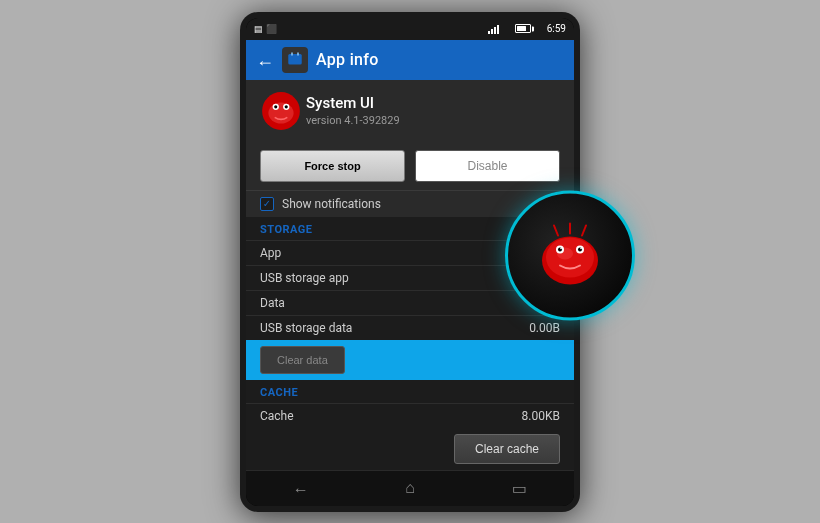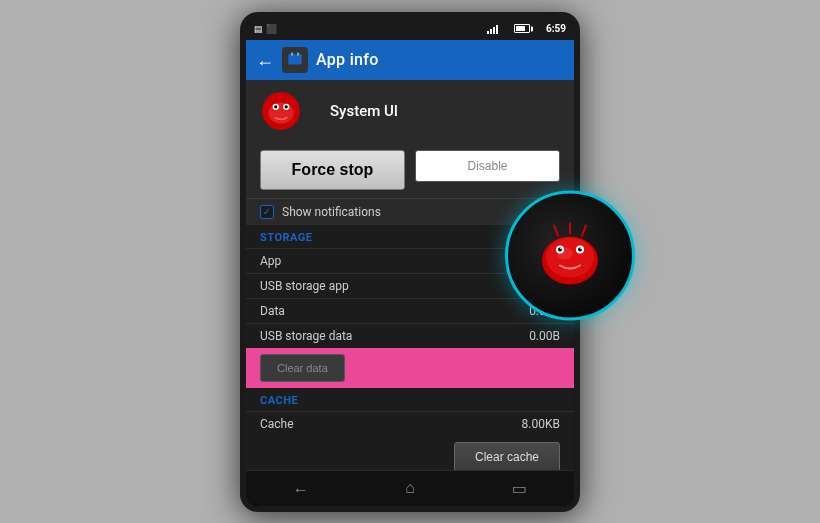--- a/index.html
+++ b/index.html
@@ -51,21 +51,21 @@
     .status-icon {
       color: #fff;
       font-size: 9px;
     }
     .status-right {
       display: flex;
       align-items: center;
       gap: 16px;
       color: #fff;
       font-size: 10px;
-      font-weight: bold;
+      font-weight: normal;
     }
     .signal-bars {
       display: flex;
       align-items: flex-end;
       gap: 1px;
       height: 10px;
     }
     .signal-bars span {
       background: #fff;
       width: 2px;
@@ -142,21 +142,21 @@
       flex-direction: column;
       overflow: hidden;
     }
 
     
     .app-header {
       background: #2a2a2a;
       padding: 10px 14px;
       display: flex;
       align-items: center;
-      gap: 28px;
+      gap: 4px;
     }
     .app-icon {
       width: 42px;
       height: 42px;
       flex-shrink: 0;
     }
     .app-icon svg {
       width: 100%;
       height: 100%;
     }
@@ -176,26 +176,26 @@
 
     
     .action-buttons {
       padding: 8px 14px;
       display: flex;
       gap: 10px;
       background: #2a2a2a;
     }
     .btn-force-stop {
       flex: 1;
-      height: 40px;
+      height: 32px;
       background: #555;
       border: 1px solid #777;
       border-radius: 3px;
       color: #000;
-      font-size: 16px;
+      font-size: 11px;
       font-weight: 600;
       cursor: pointer;
       background: linear-gradient(to bottom, #e0e0e0, #c0c0c0);
     }
     .btn-disable {
       flex: 1;
       height: 32px;
       background: #ffffff;
       border: 1px solid #555;
       border-radius: 3px;
@@ -257,21 +257,21 @@
       font-size: 12px;
     }
     .storage-value {
       color: #ccc;
       font-size: 12px;
     }
 
     
     .clear-data-row {
       padding: 6px 14px;
-      background: #ec4899;
+      background: #0ea5e9;
     }
     .btn-clear-data {
       height: 28px;
       padding: 0 16px;
       background: #3a3a3a;
       border: 1px solid #555;
       border-radius: 3px;
       color: #888;
       font-size: 11px;
       cursor: pointer;
@@ -404,20 +404,21 @@
             <ellipse cx="20" cy="22" rx="12" ry="10" fill="#dd2222"></ellipse>
             <circle cx="15" cy="16" r="3" fill="#fff"></circle>
             <circle cx="25" cy="16" r="3" fill="#fff"></circle>
             <circle cx="15" cy="16" r="1.5" fill="#000"></circle>
             <circle cx="25" cy="16" r="1.5" fill="#000"></circle>
             <path d="M14 26 Q20 30 26 26" stroke="#ff6666" stroke-width="1.5" fill="none"></path>
           </svg>
         </div>
         <div class="app-info">
           <div class="app-name">System UI</div>
+          <div class="app-version">version 4.1-392829</div>
         </div>
       </div>
 
       <div class="action-buttons">
         <button class="btn-force-stop">Force stop</button>
         <button class="btn-disable">Disable</button>
       </div>
 
       <div class="checkbox-row">
         <div class="checkbox">

